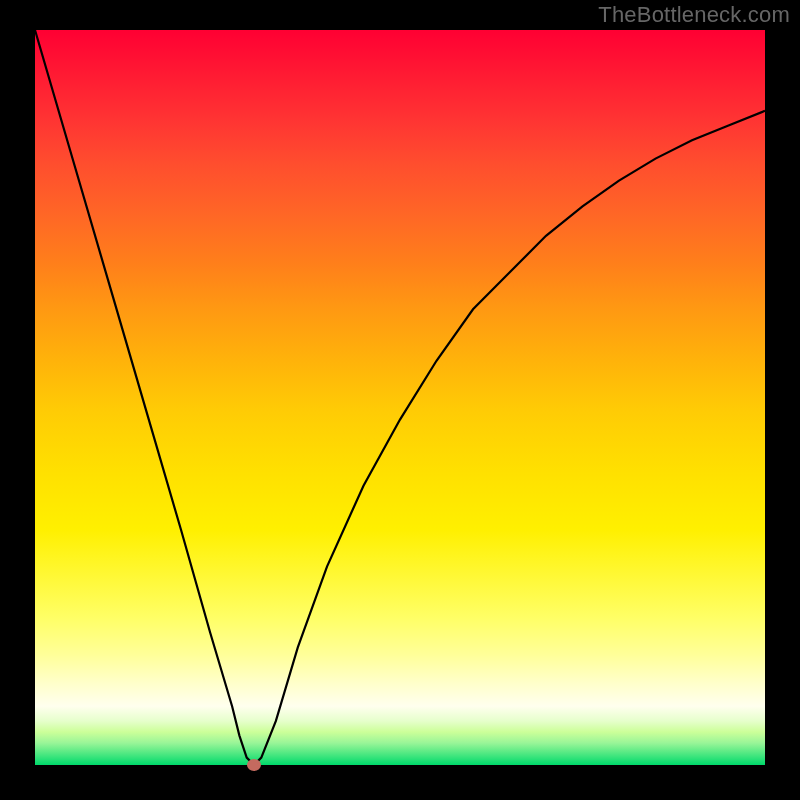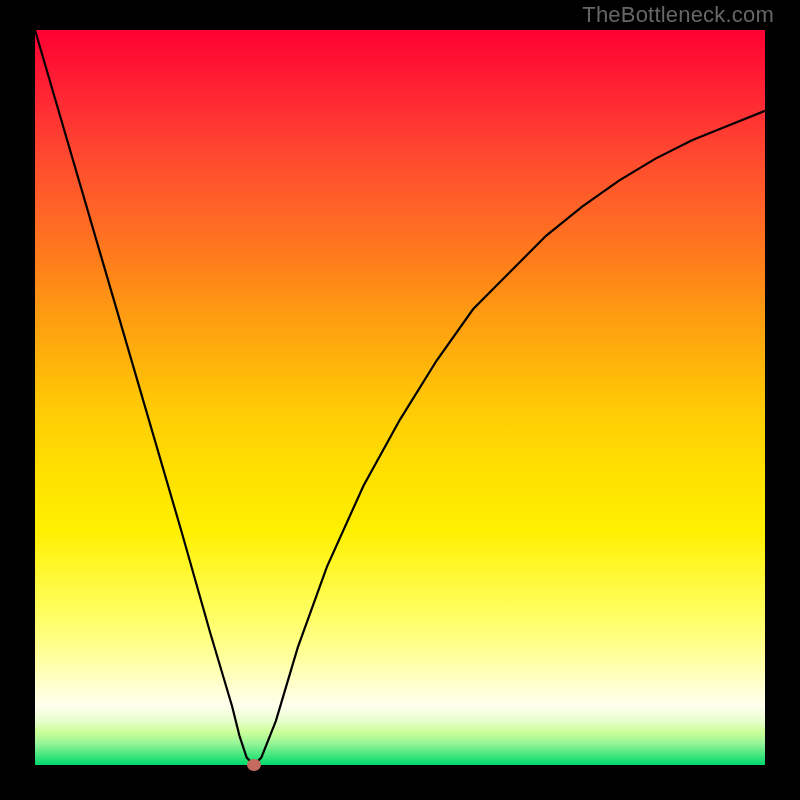--- a/index.html
+++ b/index.html
@@ -42,21 +42,21 @@
       #ccff99 95.5%,
       #99f598 97%,
       #66ec88 98%,
       #33e37a 99%,
       #00d96b 100%
     );
   }
   .watermark {
     position: absolute;
     top: 2px;
-    right: 26px;
+    right: 10px;
     color: #666666;
     font-size: 22px;
     font-weight: 500;
     letter-spacing: 0.2px;
   }
   svg.curve {
     position: absolute;
     top: 0;
     left: 0;
     pointer-events: none;

